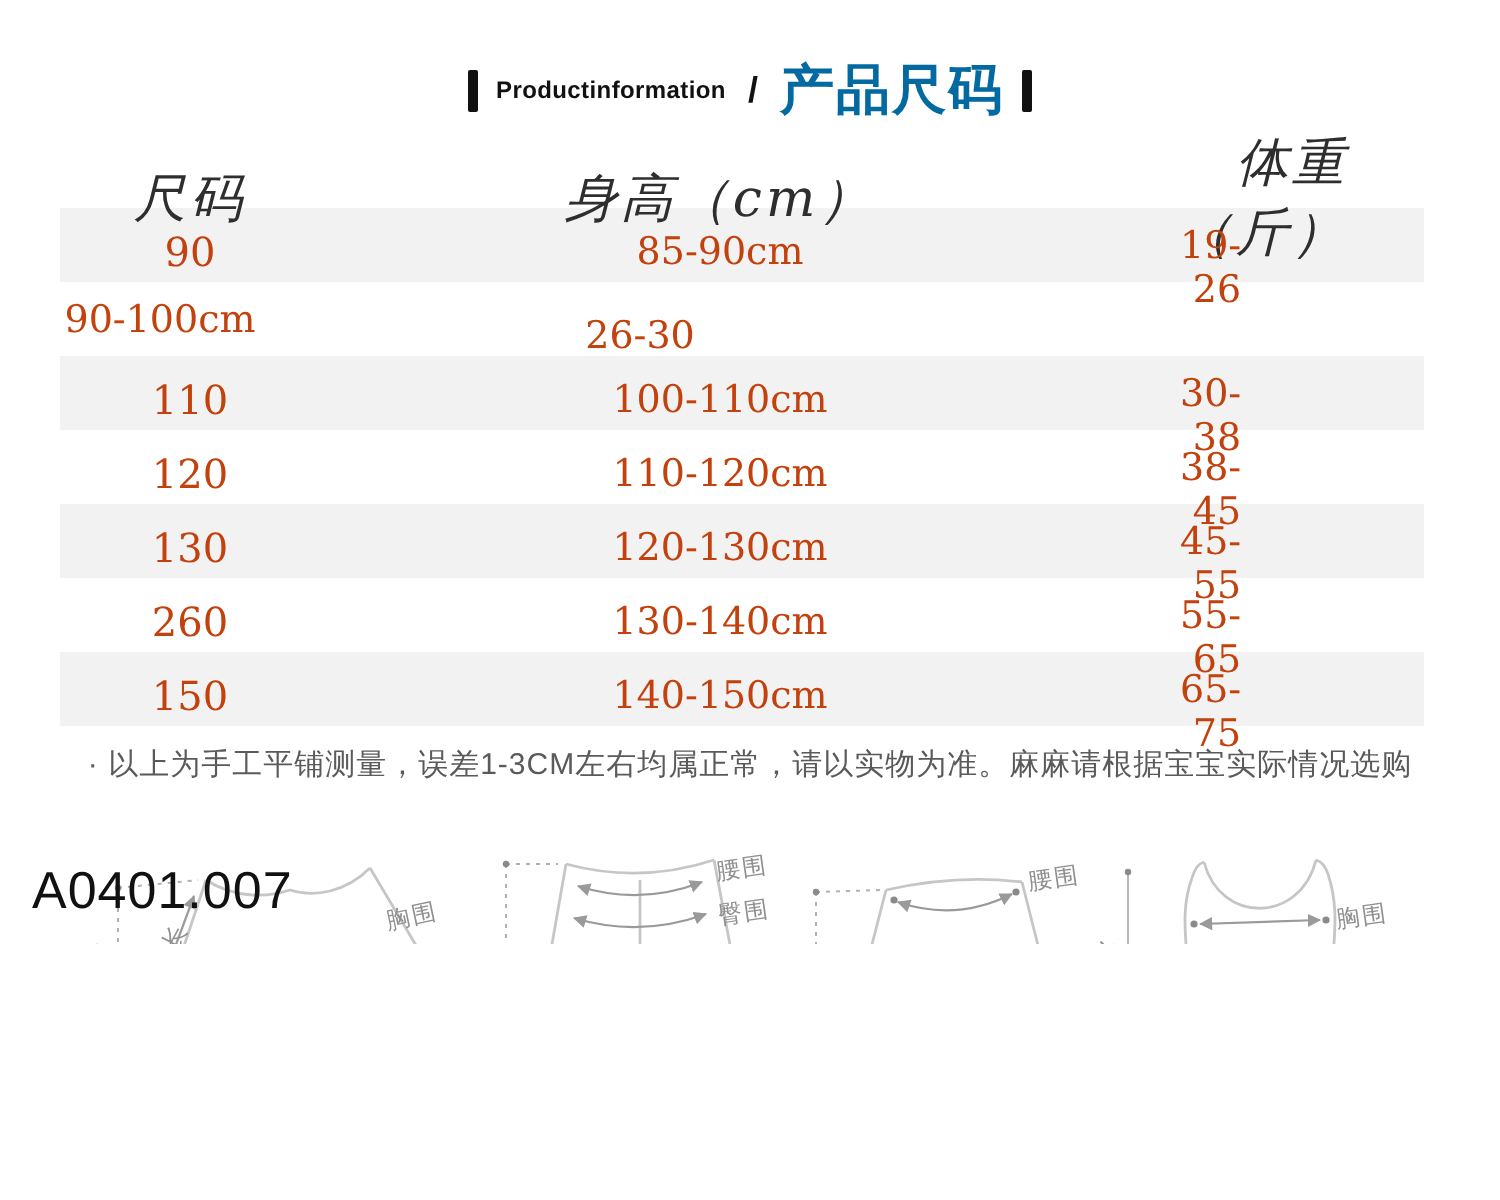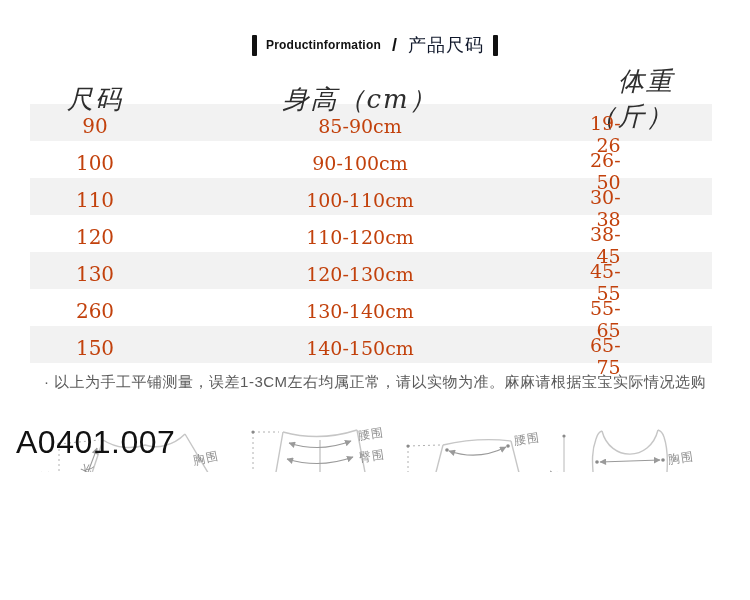--- a/index.html
+++ b/index.html
@@ -8,21 +8,21 @@
     font-family:"Liberation Sans",sans-serif;color:#333;
   }
   
   .header-bar{
     display:flex;align-items:center;justify-content:center;
     margin-top:30px;height:30px;gap:9px;
   }
   .hbar{width:5px;height:21px;background:#111;border-radius:1px;}
   .h-en{font-size:12px;font-weight:bold;color:#111;letter-spacing:.2px;}
   .h-sep{font-size:18px;color:#111;font-weight:bold;margin:0 2px;}
-  .h-cn{font-size:18px;font-weight:normal;color:#0f172a;letter-spacing:1px;}
+  .h-cn{font-size:27px;font-weight:bold;color:#0369a1;letter-spacing:1px;}
   
   .size-table{margin:4px 38px 0 30px;font-family:"DejaVu Serif","Liberation Serif",serif;text-align:right;}
   .t-row{display:grid;grid-template-columns:130px 430px 1fr;height:37px;}
   .t-head{height:40px;}
   .t-row.stripe{background:#f2f2f2;}
   .cell{display:flex;align-items:center;justify-content:center;color:#c2410c;}
   .c2{padding-right:30px;}
   .c3{padding-right:110px;}
   .t-head .cell{font-size:26px;color:#2e2e2e;font-style:italic;letter-spacing:2px;}
   .t-body .c1{font-size:20px;}
@@ -40,21 +40,21 @@
   .d-pants{width:152px;}
   .d-skirt{width:148px;}
   .d-dress{width:162px;}
   .diagram svg{display:block;}
   .dlabel{
     position:absolute;font-size:12px;color:#8f8f8f;letter-spacing:1px;white-space:nowrap;
   }
   .vstack{white-space:normal;width:15px;line-height:1.15;letter-spacing:0;}
   
   .product-code{
-    position:absolute;left:16px;bottom:11px;font-size:32px;color:#111;
+    position:absolute;left:16px;bottom:11px;font-size:26px;color:#111;
     font-family:"Liberation Sans",sans-serif;letter-spacing:.5px;
   }
 </style>
 </head>
 <body>
 
 <svg width="0" height="0" style="position:absolute">
   <defs>
     <marker id="arrE" orient="auto" markerWidth="8" markerHeight="8" refX="5.5" refY="3">
       <path d="M0,0 L6,3 L0,6 Z" fill="#9a9a9a"></path>
@@ -81,23 +81,22 @@
       <div class="cell c2">身高（cm）</div>
       <div class="cell c3">体重（斤）</div>
     </div>
     <div class="t-body">
       <div class="t-row stripe">
         <div class="cell c1">90</div>
         <div class="cell c2">85-90cm</div>
         <div class="cell c3">19-26</div>
       </div>
       <div class="t-row">
-        <div class="cell c1">100</div>
         <div class="cell c2">90-100cm</div>
-        <div class="cell c3">26-50</div>
+        <div class="cell c3">26-30</div>
       </div>
       <div class="t-row stripe">
         <div class="cell c1">110</div>
         <div class="cell c2">100-110cm</div>
         <div class="cell c3">30-38</div>
       </div>
       <div class="t-row">
         <div class="cell c1">120</div>
         <div class="cell c2">110-120cm</div>
         <div class="cell c3">38-45</div>

